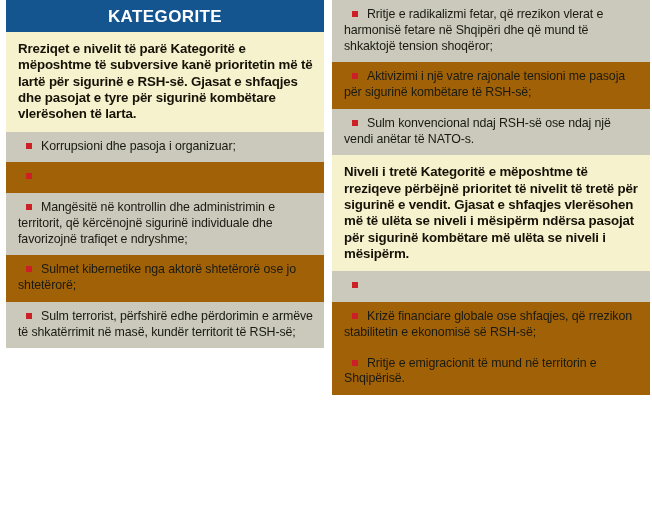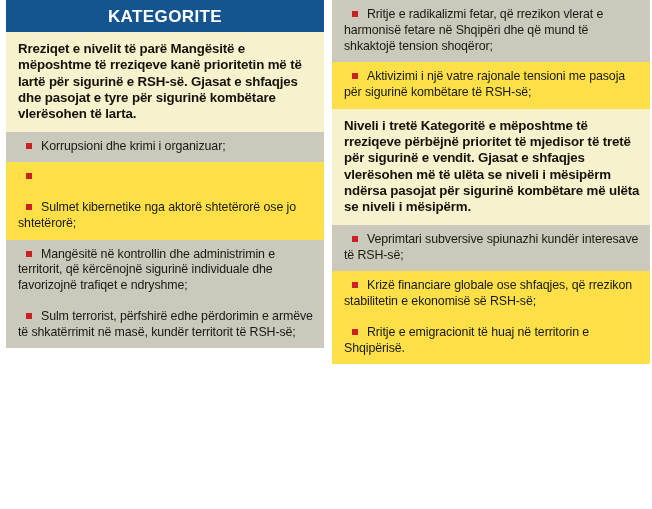--- a/index.html
+++ b/index.html
@@ -70,21 +70,21 @@
   
   .row {
     font-size: 12.4px;
     line-height: 1.27;
     color: #1a1a12;
     padding: 7px 9px 8px 12px;
     position: relative;
     letter-spacing: -0.1px;
   }
   .row.gray  { background: #cac9bc; }
-  .row.cream { background: #fde047; }
+  .row.cream { background: #a16207; }
 
   .row .bullet {
     display: inline-block;
     width: 6px;
     height: 6px;
     background: #cc2026;
     margin-right: 9px;
     margin-left: 8px;
     vertical-align: 1px;
   }
@@ -99,70 +99,73 @@
 </head>
 <body>
 
 <div class="page">
   <div class="columns">
 
     <div class="col col-left">
 
       <div class="banner">KATEGORITE</div>
 
-      <div class="lead">Rreziqet e nivelit të parë Mangësitë e mëposhtme të rreziqeve kanë prioritetin më të lartë për sigurinë e RSH-së. Gjasat e shfaqjes dhe pasojat e tyre për sigurinë kombëtare vlerësohen të larta.</div>
+      <div class="lead">Rreziqet e nivelit të parë Kategoritë e mëposhtme të subversive kanë prioritetin më të lartë për sigurinë e RSH-së. Gjasat e shfaqjes dhe pasojat e tyre për sigurinë kombëtare vlerësohen të larta.</div>
 
       <div class="row gray">
-        <span class="bullet"></span><span class="txt">Korrupsioni dhe krimi i organizuar;</span>
+        <span class="bullet"></span><span class="txt">Korrupsioni dhe pasoja i organizuar;</span>
       </div>
 
       <div class="row cream">
         <span class="bullet"></span>
       </div>
 
+      <div class="row gray">
+        <span class="bullet"></span><span class="txt">Mangësitë në kontrollin dhe administrimin e territorit, që kërcënojnë sigurinë individuale dhe favorizojnë trafiqet e ndryshme;</span>
+      </div>
+
       <div class="row cream">
         <span class="bullet"></span><span class="txt">Sulmet kibernetike nga aktorë shtetërorë ose jo shtetërorë;</span>
-      </div>
-
-      <div class="row gray">
-        <span class="bullet"></span><span class="txt">Mangësitë në kontrollin dhe administrimin e territorit, që kërcënojnë sigurinë individuale dhe favorizojnë trafiqet e ndryshme;</span>
       </div>
 
 
 
       <div class="row gray">
         <span class="bullet"></span><span class="txt">Sulm terrorist, përfshirë edhe përdorimin e armëve të shkatërrimit në masë, kundër territorit të RSH-së;</span>
       </div>
 
     </div>
 
     <div class="col col-right">
 
       <div class="row gray">
         <span class="bullet"></span><span class="txt">Rritje e radikalizmi fetar, që rrezikon vlerat e harmonisë fetare në Shqipëri dhe që mund të shkaktojë tension shoqëror;</span>
       </div>
 
       <div class="row cream">
         <span class="bullet"></span><span class="txt">Aktivizimi i një vatre rajonale tensioni me pasoja për sigurinë kombëtare të RSH-së;</span>
       </div>
 
+      <div class="row gray">
+        <span class="bullet"></span><span class="txt">Sulm konvencional ndaj RSH-së ose ndaj një vendi anëtar të NATO-s.</span>
+      </div>
 
-      <div class="lead">Niveli i tretë Kategoritë e mëposhtme të rreziqeve përbëjnë prioritet të mjedisor të tretë për sigurinë e vendit. Gjasat e shfaqjes vlerësohen më të ulëta se niveli i mësipërm ndërsa pasojat për sigurinë kombëtare më ulëta se niveli i mësipërm.</div>
+      <div class="lead">Niveli i tretë Kategoritë e mëposhtme të rreziqeve përbëjnë prioritet të nivelit të tretë për sigurinë e vendit. Gjasat e shfaqjes vlerësohen më të ulëta se niveli i mësipërm ndërsa pasojat për sigurinë kombëtare më ulëta se niveli i mësipërm.</div>
 
       <div class="row gray">
-        <span class="bullet"></span><span class="txt">Veprimtari subversive spiunazhi kundër interesave të RSH-së;</span>
+        <span class="bullet"></span>
       </div>
 
       <div class="row cream">
         <span class="bullet"></span><span class="txt">Krizë financiare globale ose shfaqjes, që rrezikon stabilitetin e ekonomisë së RSH-së;</span>
       </div>
 
 
       <div class="row cream">
-        <span class="bullet"></span><span class="txt">Rritje e emigracionit të huaj në territorin e Shqipërisë.</span>
+        <span class="bullet"></span><span class="txt">Rritje e emigracionit të mund në territorin e Shqipërisë.</span>
       </div>
 
       <div class="tail-white"></div>
 
     </div>
 
   </div>
 </div>
 
 </body></html>

